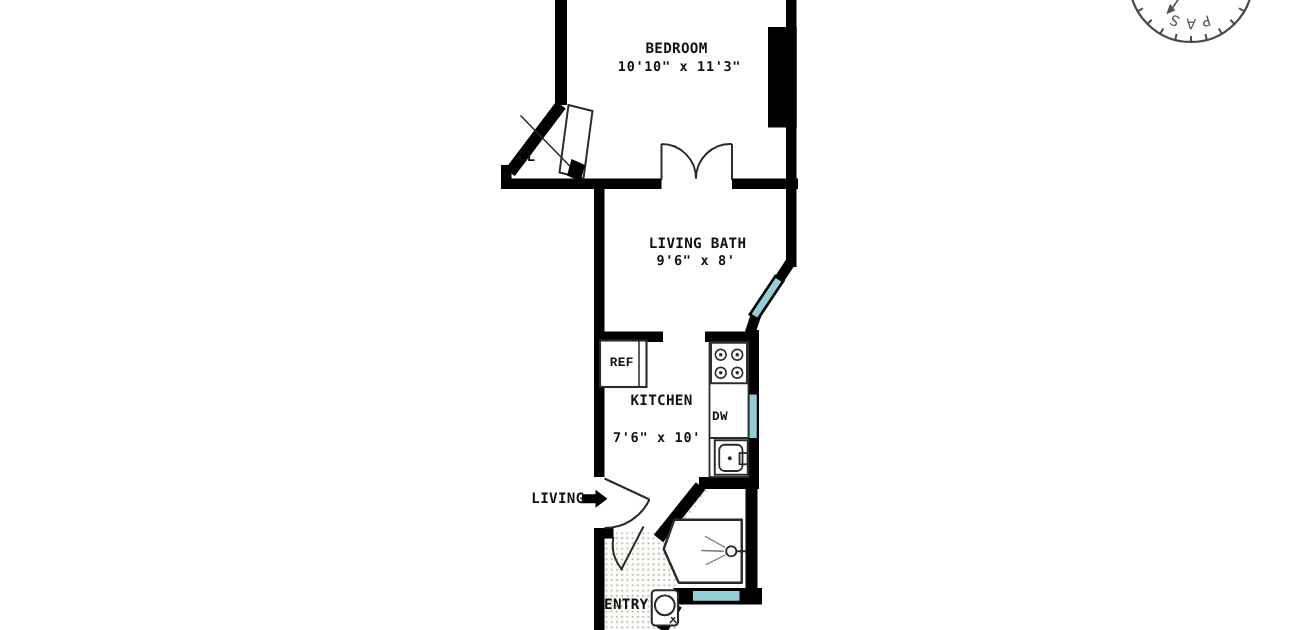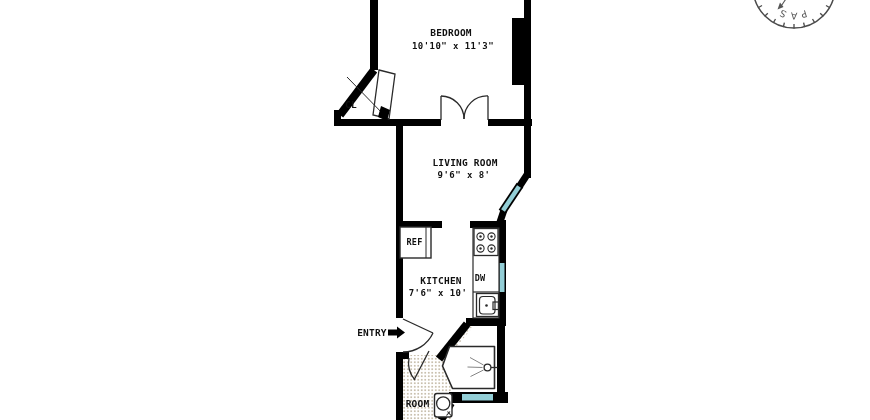--- a/index.html
+++ b/index.html
@@ -6,21 +6,21 @@
   .stage{position:relative;width:870px;height:420px;background:#ffffff;overflow:hidden;
          font-family:"DejaVu Sans Mono", monospace;}
   .layer{position:absolute;left:0;top:0;}
   .tile{position:absolute;left:0;top:0;width:870px;height:420px;
         background-image:radial-gradient(circle,#c9c0ae 0.8px,transparent 0.95px);
         background-size:3.5px 3.5px;
         clip-path:polygon(403px 355px,439px 355px,467px 321px,472px 328px,452px 352px,452px 420px,403px 420px);}
   .lbl{position:absolute;transform:translate(-50%,-50%);font-weight:700;color:#111;
        white-space:nowrap;font-size:9.5px;letter-spacing:0.2px;line-height:1;text-align:center;}
   .lbl.dims{font-size:9px;letter-spacing:0.45px;}
-  .lbl.small{font-size:8.5px;}
+  .lbl.small{font-size:8.5px;font-family:Liberation Mono, monospace;}
 </style>
 </head>
 <body>
 
 <div class="stage">
 
   <div class="tile"></div>
 
   <svg class="layer" width="870" height="420" viewBox="0 0 870 420">
 
@@ -175,28 +175,28 @@
       <path id="compassTextPath" d="M806.8 9.1 A25.5 25.5 0 0 1 777.6 6.5" fill="none"></path>
       <text font-size="9.5" letter-spacing="3.5" fill="#555" font-family="DejaVu Sans, sans-serif" font-weight="400">
         <textPath href="#compassTextPath" startOffset="4%">PASS</textPath>
       </text>
     </g>
   </svg>
 
   <div class="lbl" style="left:451px;top:33px">BEDROOM</div>
   <div class="lbl dims" style="left:453px;top:46px">10'10" x 11'3"</div>
 
-  <div class="lbl" style="left:465px;top:163px">LIVING ROOM</div>
+  <div class="lbl" style="left:465px;top:163px">LIVING BATH</div>
   <div class="lbl dims" style="left:464px;top:175px">9'6" x 8'</div>
 
-  <div class="lbl" style="left:441px;top:281px">KITCHEN</div>
+  <div class="lbl" style="left:441px;top:268px">KITCHEN</div>
   <div class="lbl dims" style="left:438px;top:293px">7'6" x 10'</div>
 
   <div class="lbl" style="left:351px;top:105px">CL</div>
 
-  <div class="lbl" style="left:372px;top:332.5px">ENTRY</div>
+  <div class="lbl" style="left:372px;top:332.5px">LIVING</div>
 
   <div class="lbl small" style="left:414.5px;top:241.5px">REF</div>
 
   <div class="lbl small" style="left:480px;top:277.5px">DW</div>
 
-  <div class="lbl" style="left:417.5px;top:403.5px">ROOM</div>
+  <div class="lbl" style="left:417.5px;top:403.5px">ENTRY</div>
 </div>
 
 </body></html>

